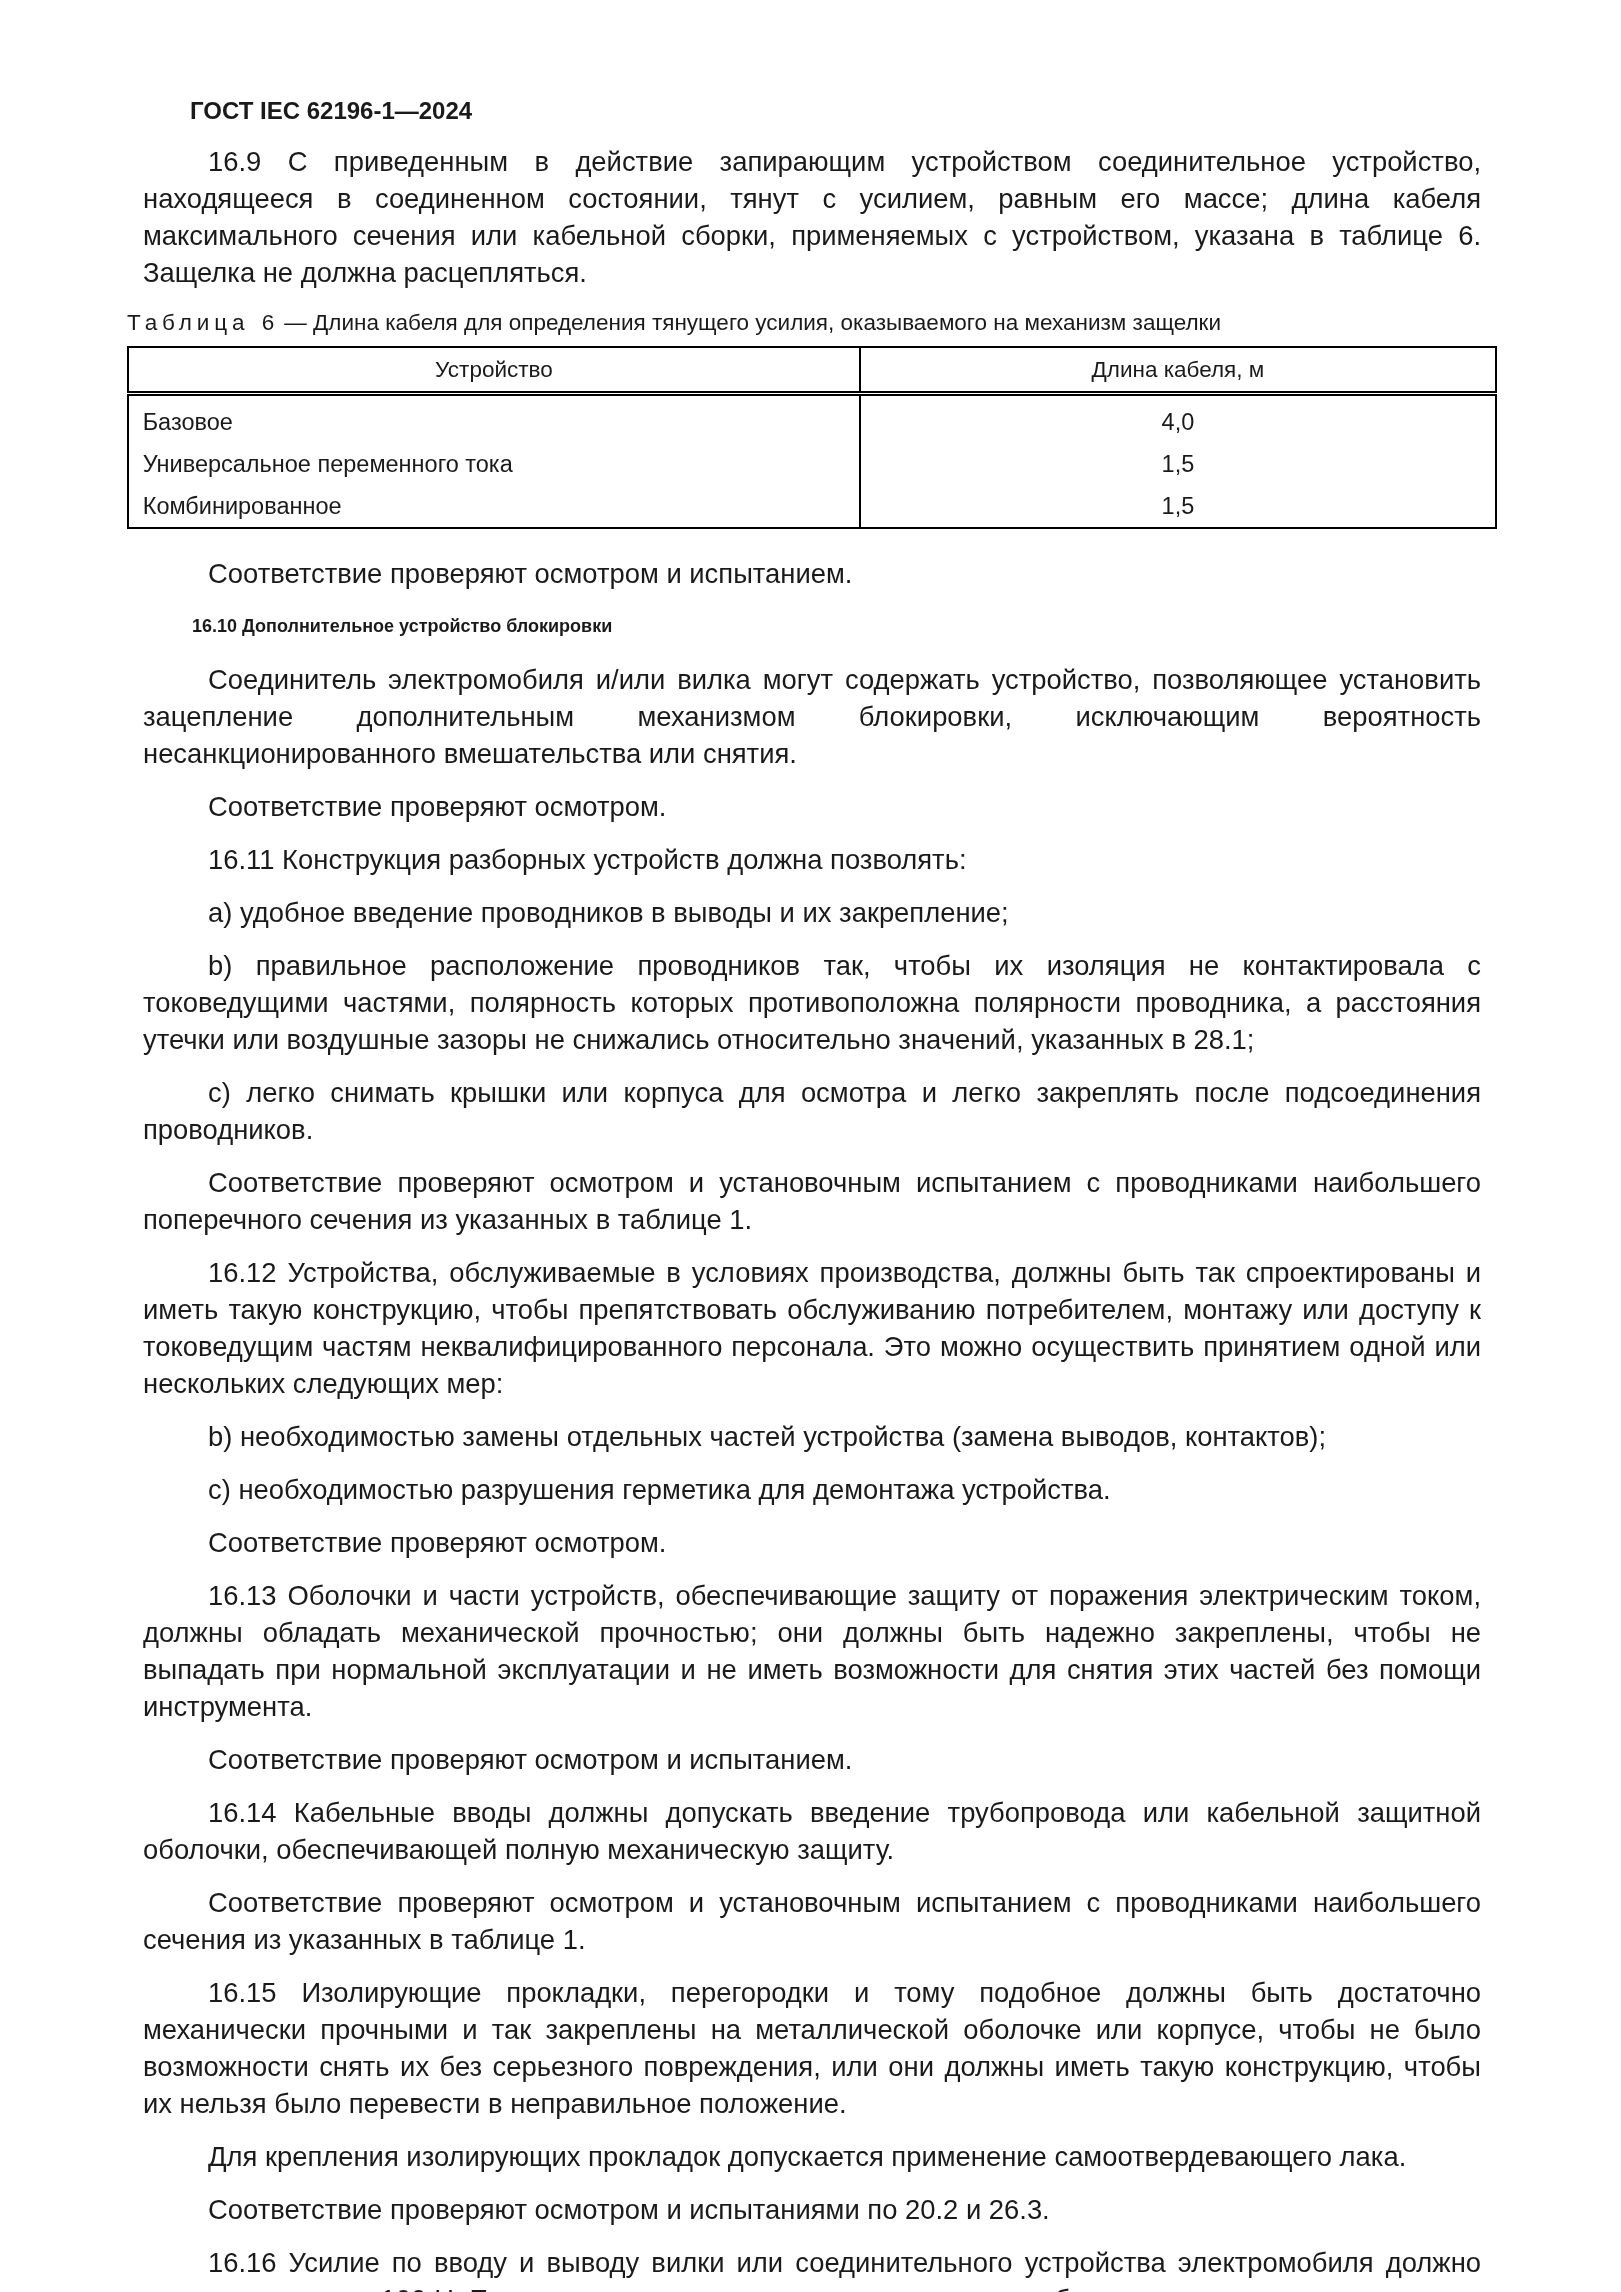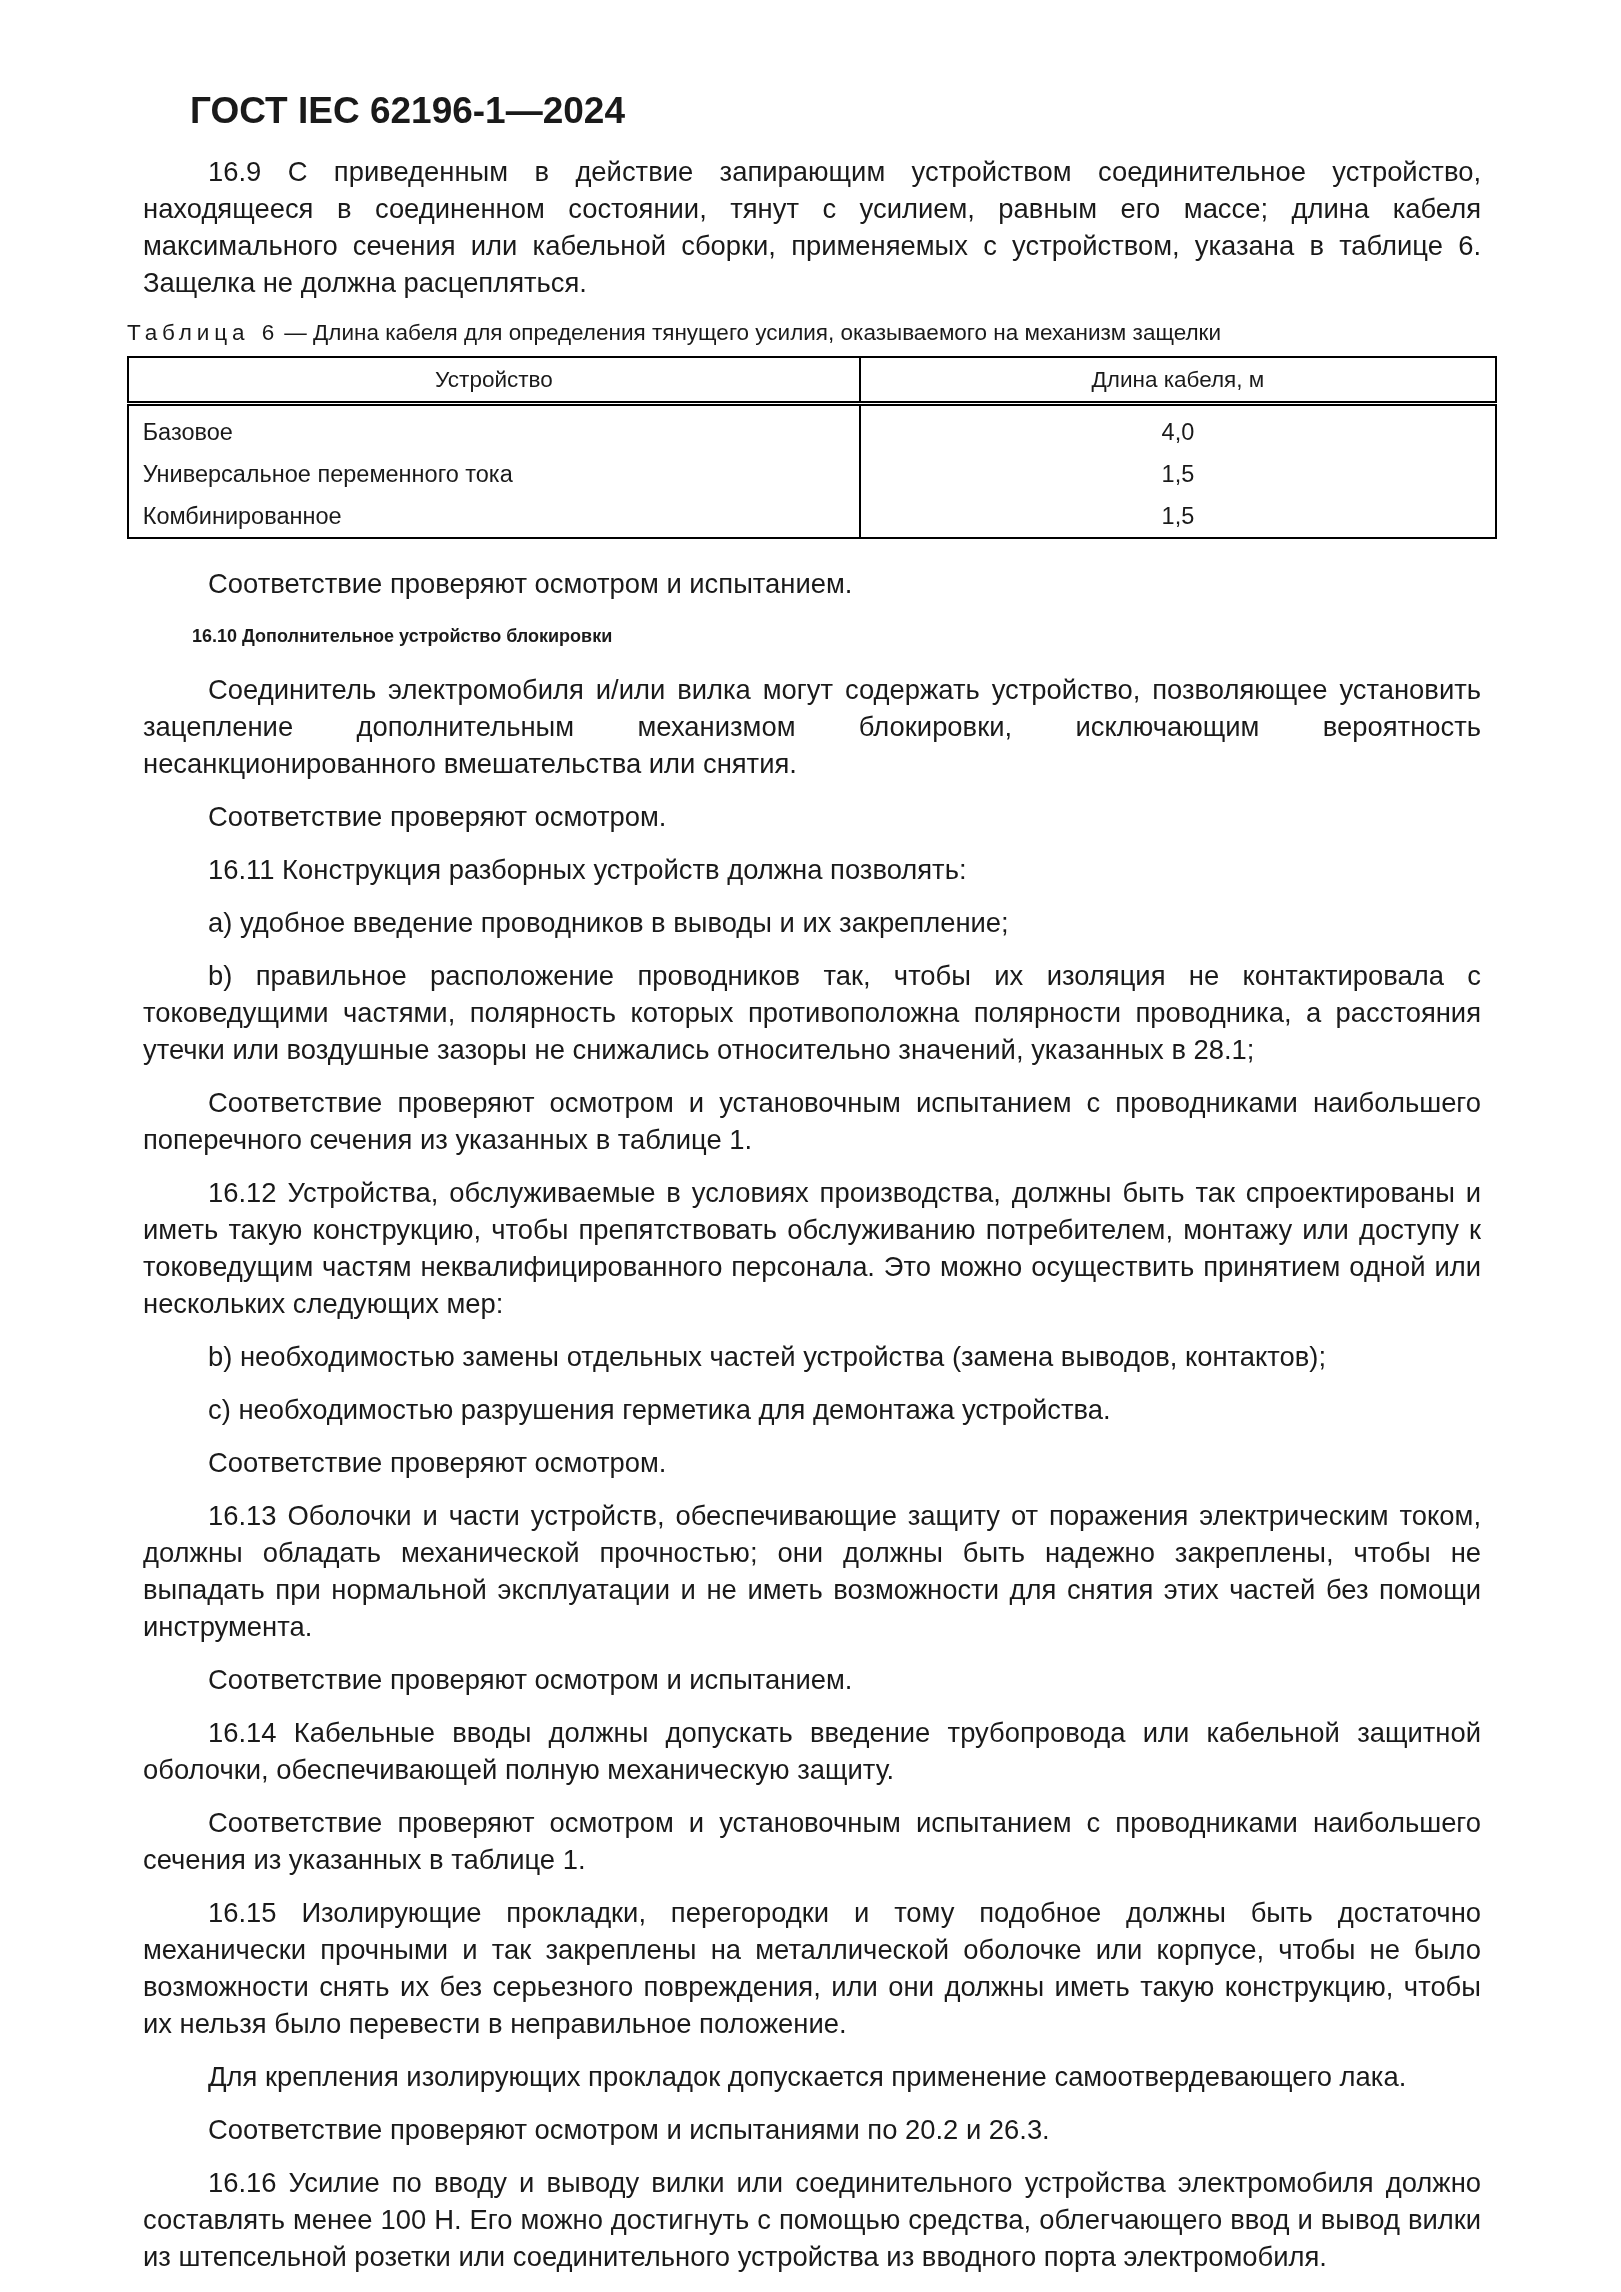--- a/index.html
+++ b/index.html
@@ -12,25 +12,25 @@
     width: 1621px;
     height: 2293px;
     box-sizing: border-box;
     background: #ffffff;
     padding: 94px 124px 0 127px;
     font-family: "Liberation Sans", sans-serif;
     color: #1a1a1a;
     overflow: hidden;
   }
   .doc-header {
-    font-size: 37px;
+    font-size: 24px;
     line-height: 33px;
     font-weight: bold;
     padding-left: 63px;
-    margin-bottom: 26px;
+    margin-bottom: 16px;
   }
   p { margin: 16px; }
   .body {
     font-size: 27.4px;
     line-height: 37px;
     text-align: justify;
     text-indent: 65px;
   }
   .heading {
     font-size: 18px;
@@ -124,20 +124,21 @@
   <p class="body">Соответствие проверяют осмотром и испытанием.</p>
 
   <p class="heading">16.10 Дополнительное устройство блокировки</p>
 
   <p class="body">Соединитель электромобиля и/или вилка могут содержать устройство, позволяющее установить зацепление дополнительным механизмом блокировки, исключающим вероятность несанкционированного вмешательства или снятия.</p>
   <p class="body">Соответствие проверяют осмотром.</p>
 
   <p class="body">16.11 Конструкция разборных устройств должна позволять:</p>
   <p class="body">a) удобное введение проводников в выводы и их закрепление;</p>
   <p class="body">b) правильное расположение проводников так, чтобы их изоляция не контактировала с токоведущими частями, полярность которых противоположна полярности проводника, а расстояния утечки или воздушные зазоры не снижались относительно значений, указанных в 28.1;</p>
+  <p class="body">c) легко снимать крышки или корпуса для осмотра и легко закреплять после подсоединения проводников.</p>
   <p class="body">Соответствие проверяют осмотром и установочным испытанием с проводниками наибольшего поперечного сечения из указанных в таблице 1.</p>
 
   <p class="body">16.12 Устройства, обслуживаемые в условиях производства, должны быть так спроектированы и иметь такую конструкцию, чтобы препятствовать обслуживанию потребителем, монтажу или доступу к токоведущим частям неквалифицированного персонала. Это можно осуществить принятием одной или нескольких следующих мер:</p>
   <p class="body">b) необходимостью замены отдельных частей устройства (замена выводов, контактов);</p>
   <p class="body">c) необходимостью разрушения герметика для демонтажа устройства.</p>
   <p class="body">Соответствие проверяют осмотром.</p>
 
   <p class="body">16.13 Оболочки и части устройств, обеспечивающие защиту от поражения электрическим током, должны обладать механической прочностью; они должны быть надежно закреплены, чтобы не выпадать при нормальной эксплуатации и не иметь возможности для снятия этих частей без помощи инструмента.</p>
   <p class="body">Соответствие проверяют осмотром и испытанием.</p>
 

